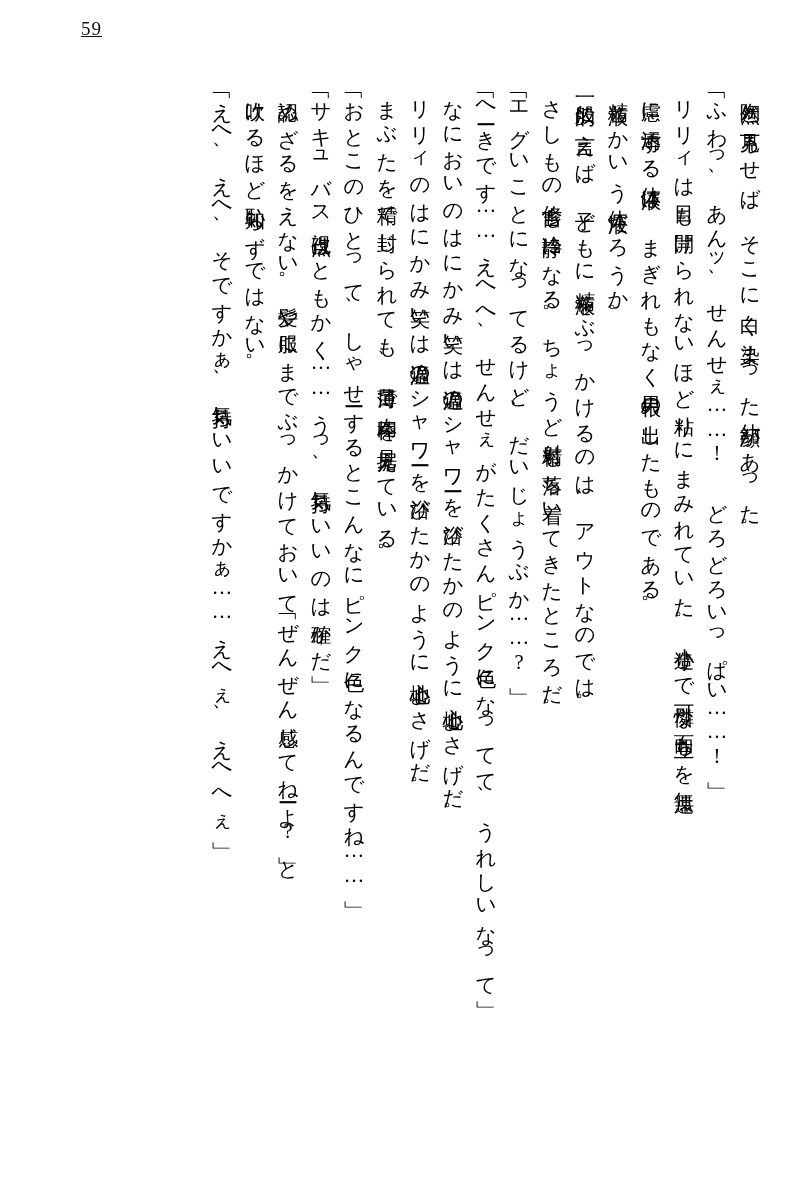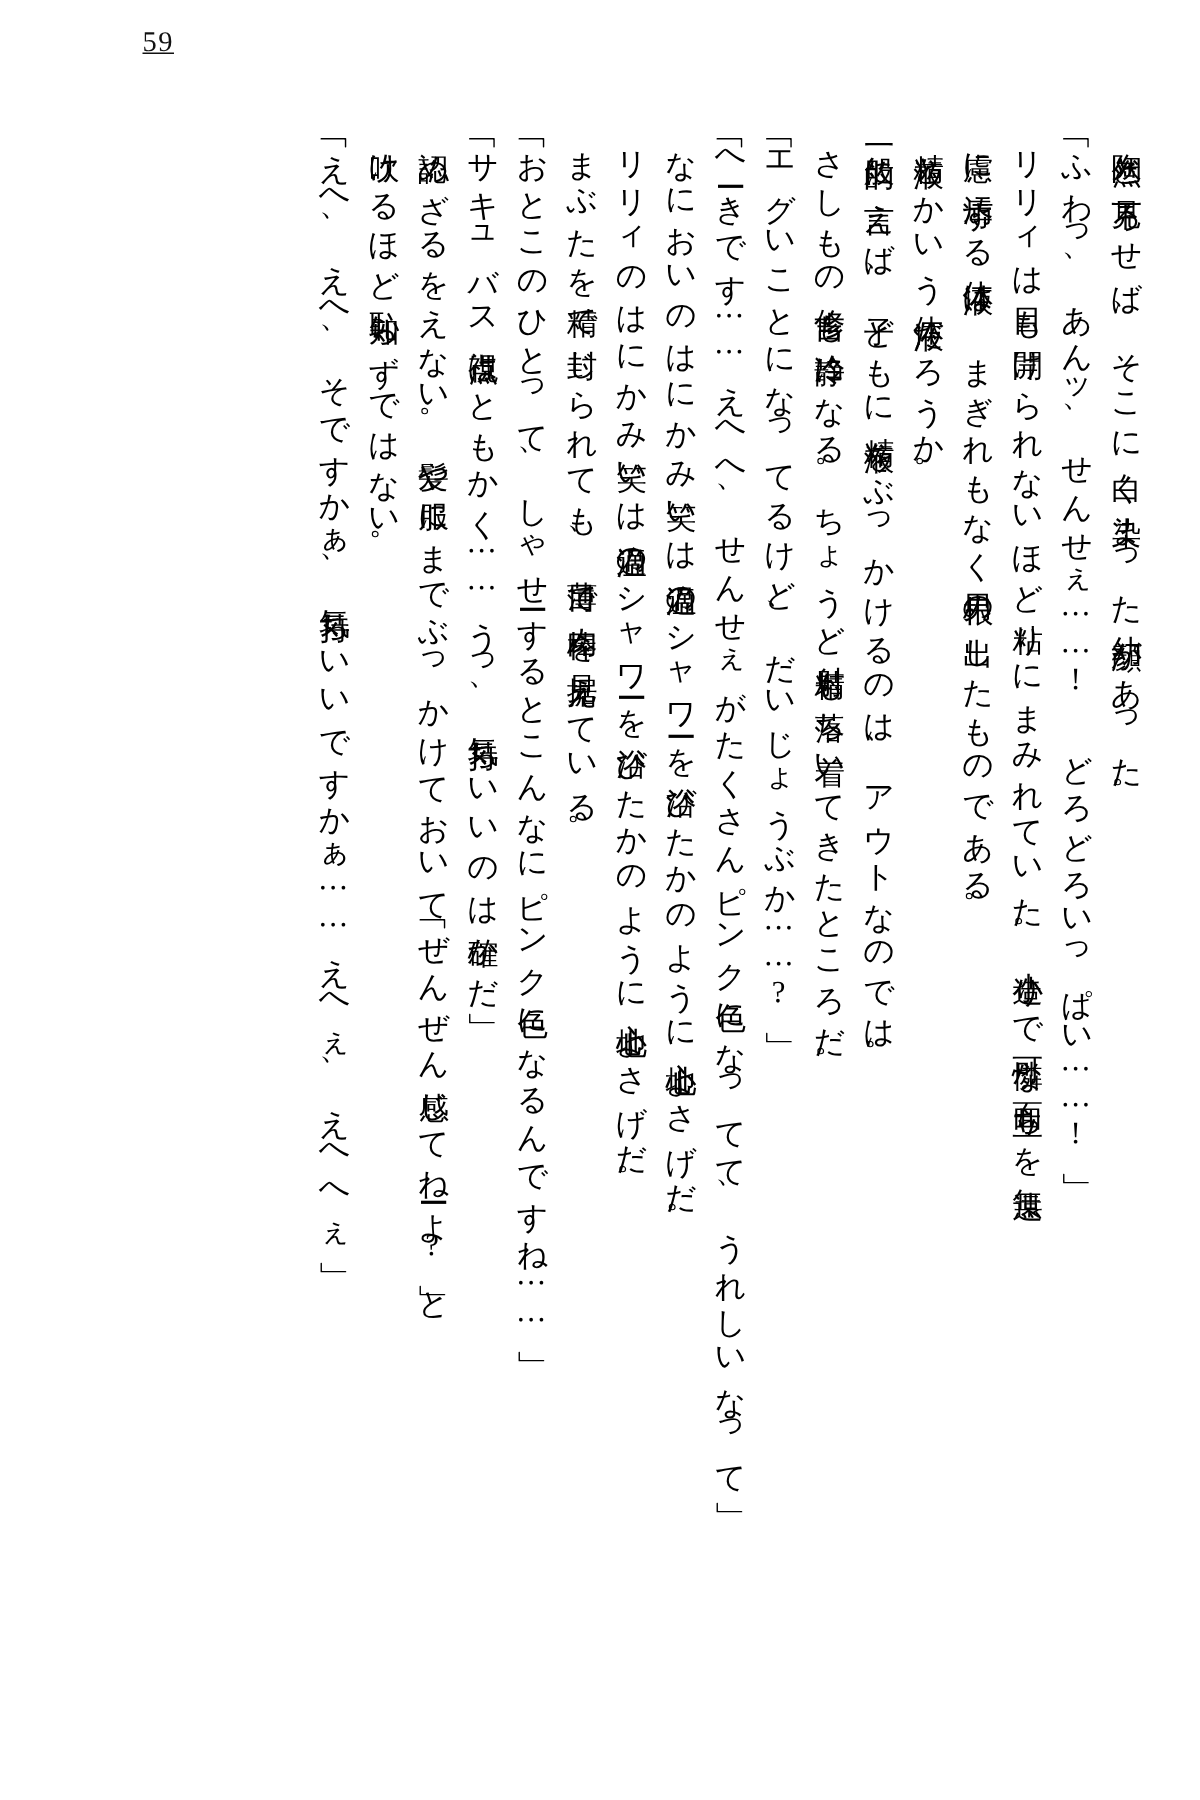--- a/index.html
+++ b/index.html
@@ -18,21 +18,21 @@
   .page {
     position: relative;
     width: 800px;
     height: 1200px;
     box-sizing: border-box;
     background: #ffffff;
   }
   .page-number {
     position: absolute;
     top: 18px;
-    left: 95px;
+    left: 81px;
     font-size: 19px;
     letter-spacing: 1px;
     font-family: "Liberation Serif", "DejaVu Serif", serif;
     color: #111;
     text-decoration: underline;
   }
   .text-block {
     position: absolute;
     top: 86px;
     left: 40px;

